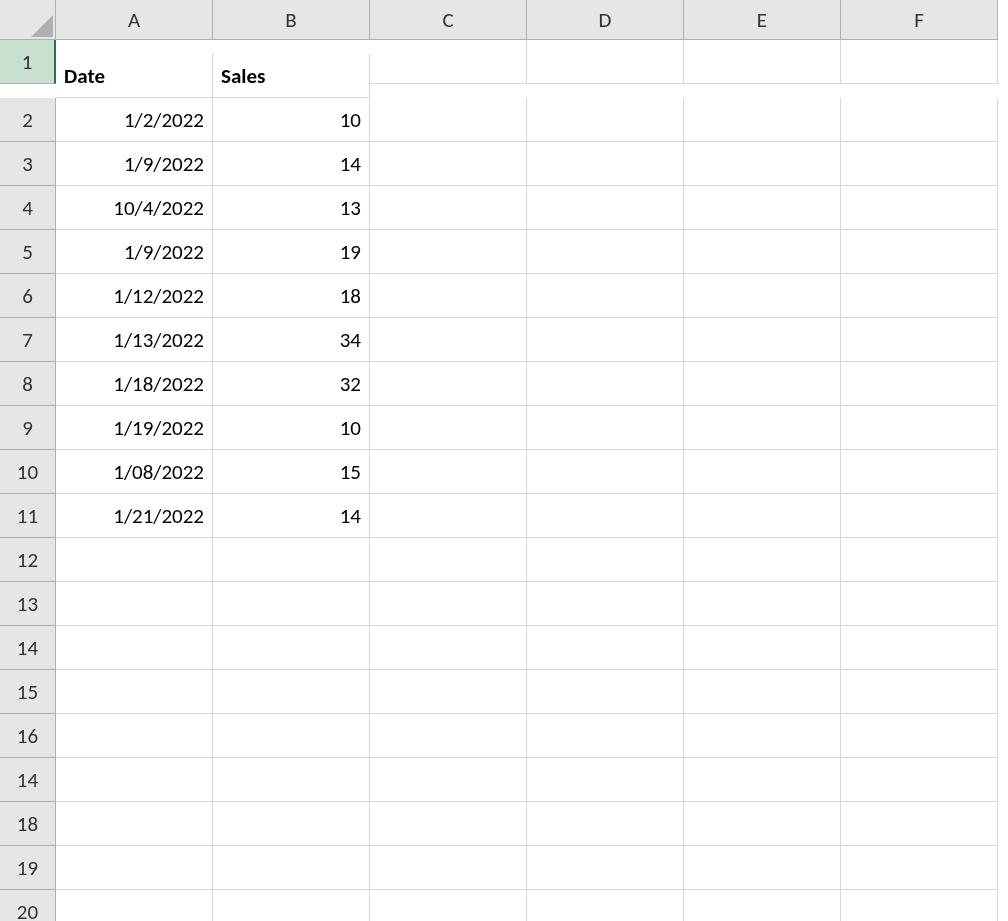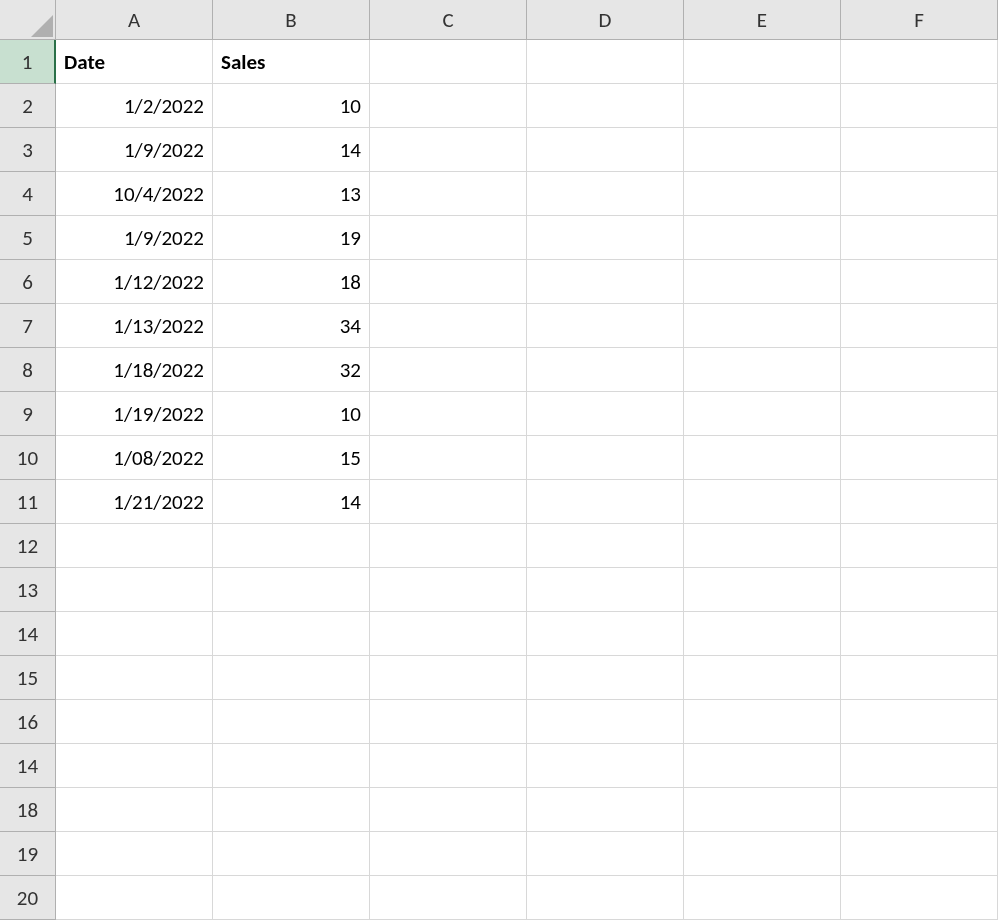--- a/index.html
+++ b/index.html
@@ -72,20 +72,21 @@
       color: #000000;
       cursor: cell;
       overflow: hidden;
       white-space: nowrap;
     }
     .cell.bold {
       font-weight: 700;
     }
     .cell.align-left {
       justify-content: flex-start;
+      margin-top: 14px;
     }
     .cell.align-right {
       justify-content: flex-end;
       text-align: right;
     }
   </style>
 </head>
 <body>
 
 <div class="spreadsheet">

